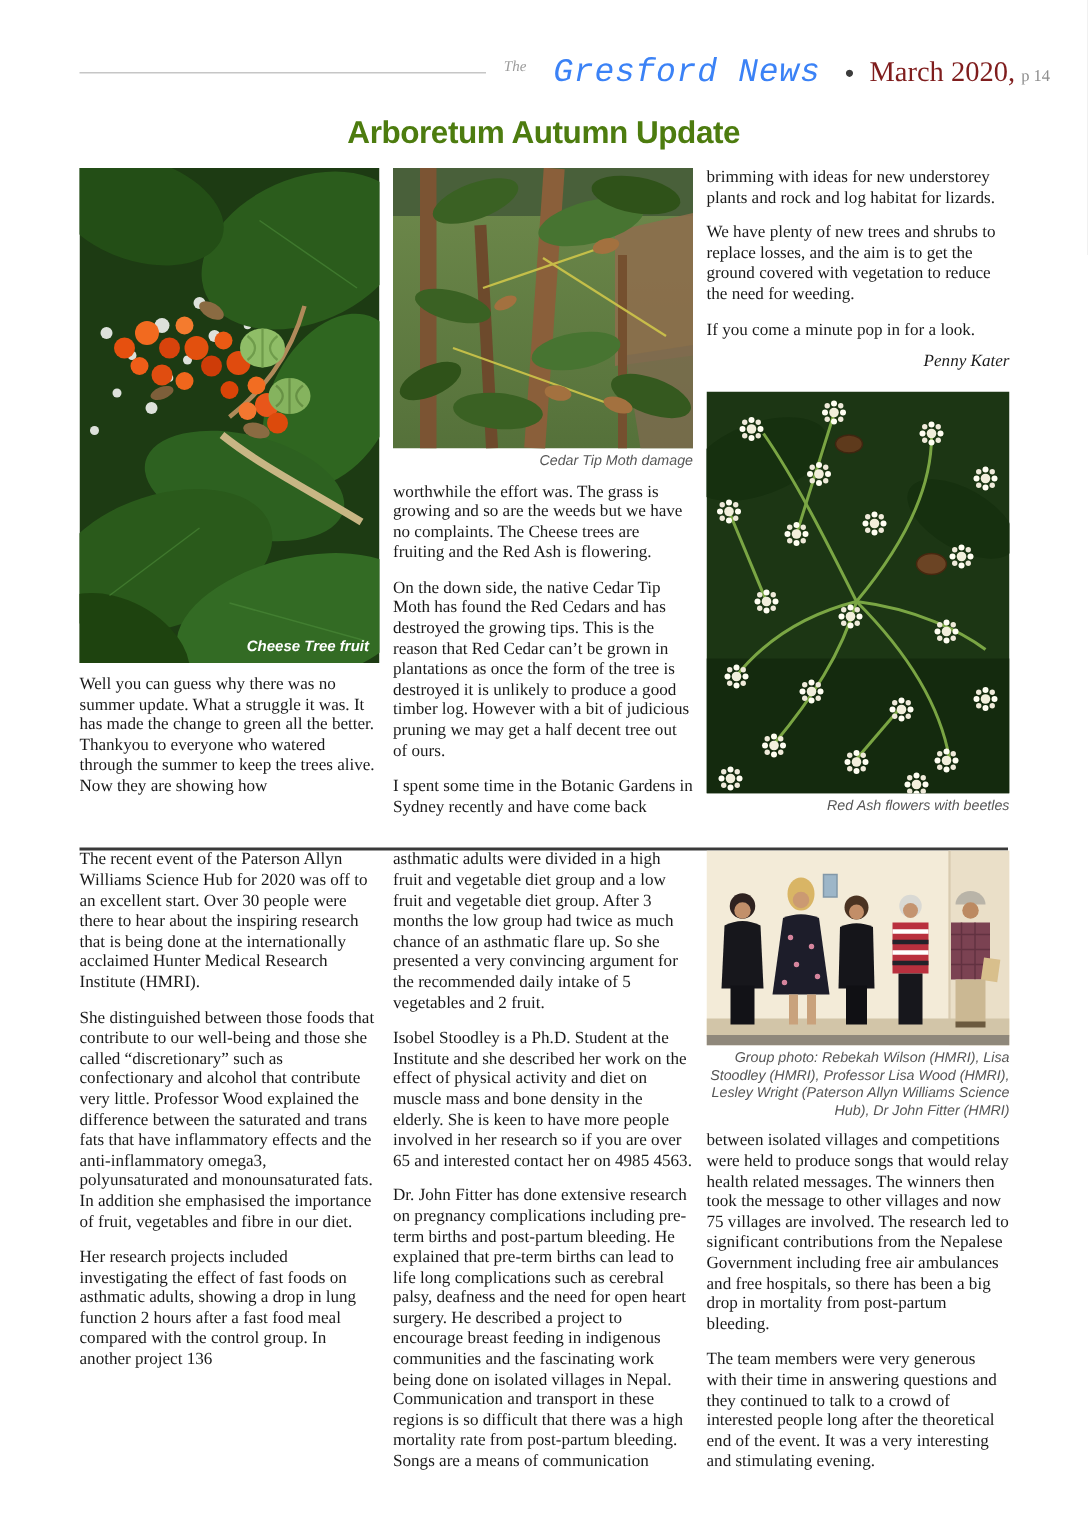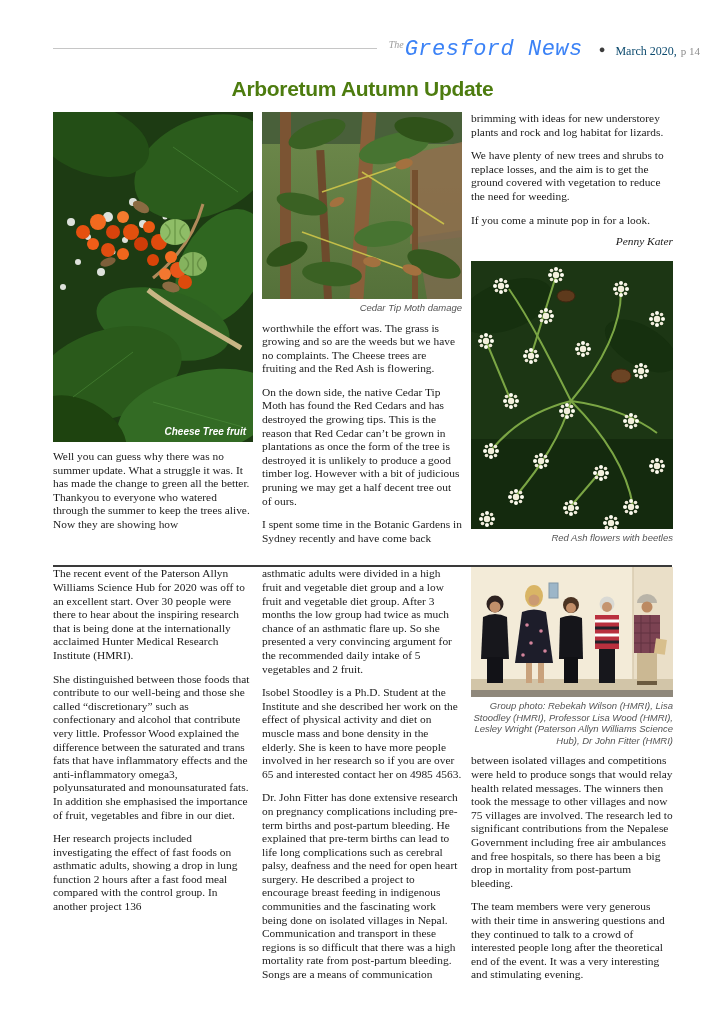--- a/index.html
+++ b/index.html
@@ -5,24 +5,24 @@
   html,body { margin:0; padding:0; background:#e8e8e8; }
   .page {
     width:725px; height:1024px; background:#ffffff; margin:0 auto;
     font-family:"Liberation Serif", serif; color:#1a1a1a;
     position:relative; box-sizing:border-box; overflow:hidden;
   }
   
   .header { display:flex; align-items:center; padding:34px 25px 0 53px; }
   .header .rule { flex:1; height:1px; background:#c6c6c6; margin-right:12px; }
   .masthead-text { white-space:nowrap; line-height:22px; }
-  .mh-the { font-style:italic; font-size:10px; color:#9c9c9c; vertical-align:7px; margin-right:1px; }
+  .mh-the { font-style:italic; font-size:10px; color:#9c9c9c; vertical-align:7px; margin-right:18px; }
   .mh-title { font-style:italic; font-size:22px; color:#3b82f6; font-family:Liberation Mono, monospace; letter-spacing:0.5px; }
   .mh-bullet { color:#3c3c3c; font-size:11px; margin:0 6px 0 12px; vertical-align:2px; }
-  .mh-issue { font-size:12px; color:#0c4a6e; }
+  .mh-issue { font-size:19px; color:#7f1d1d; }
   .mh-page { font-size:11px; color:#8d8d8d; }
   
   h1 { font-family:"Liberation Sans", sans-serif; font-weight:700; color:#4d7c0f; text-align:center; letter-spacing:-0.3px; }
   .a1-title { font-size:21px; margin:15px 53px 11px; }
   .a2-title { font-size:19.5px; margin:9px 30px 11px; }
   
   .cols { display:grid; grid-template-columns:200px 200px 202px; column-gap:9px; padding:0 52px 0 53px; }
   p { font-size:11.4px; line-height:13.6px; margin:0 0 10px; }
   .byline { text-align:right; font-style:italic; font-size:11.4px; line-height:13.6px; margin:-2px 0 12px; }
   

